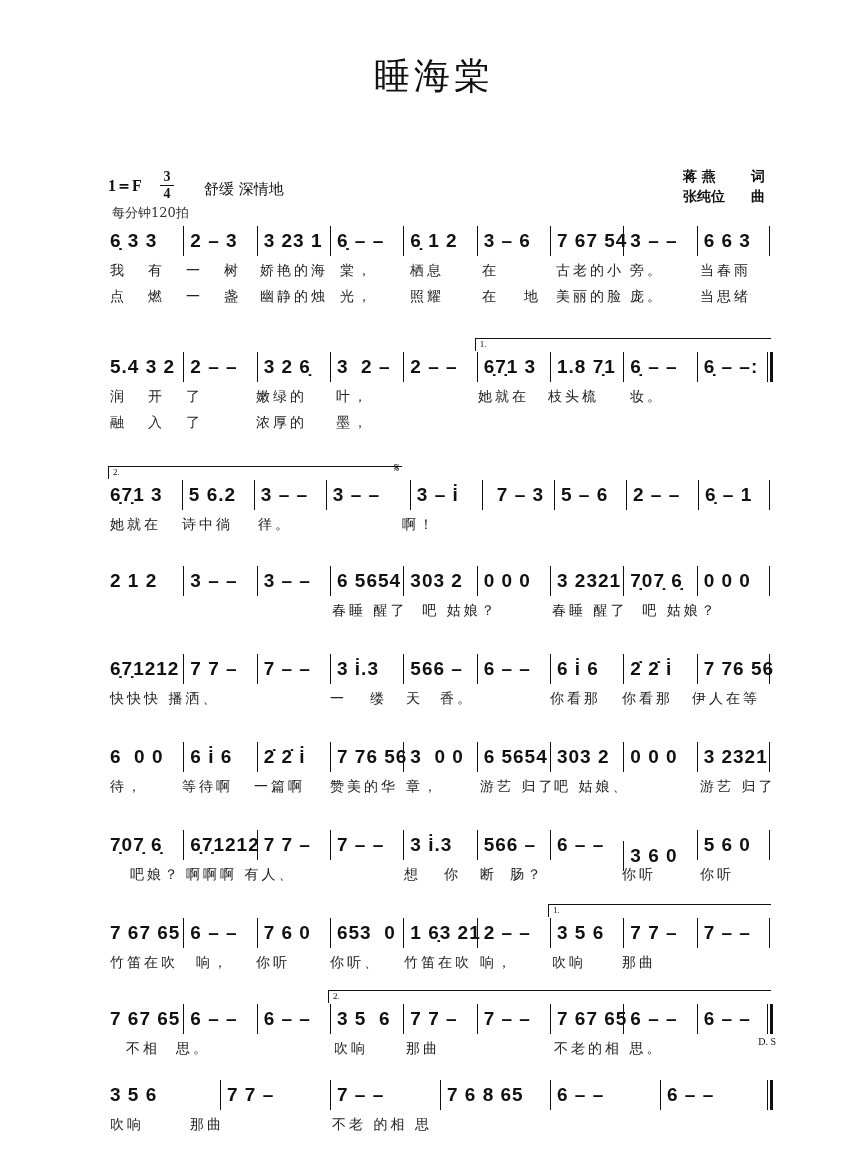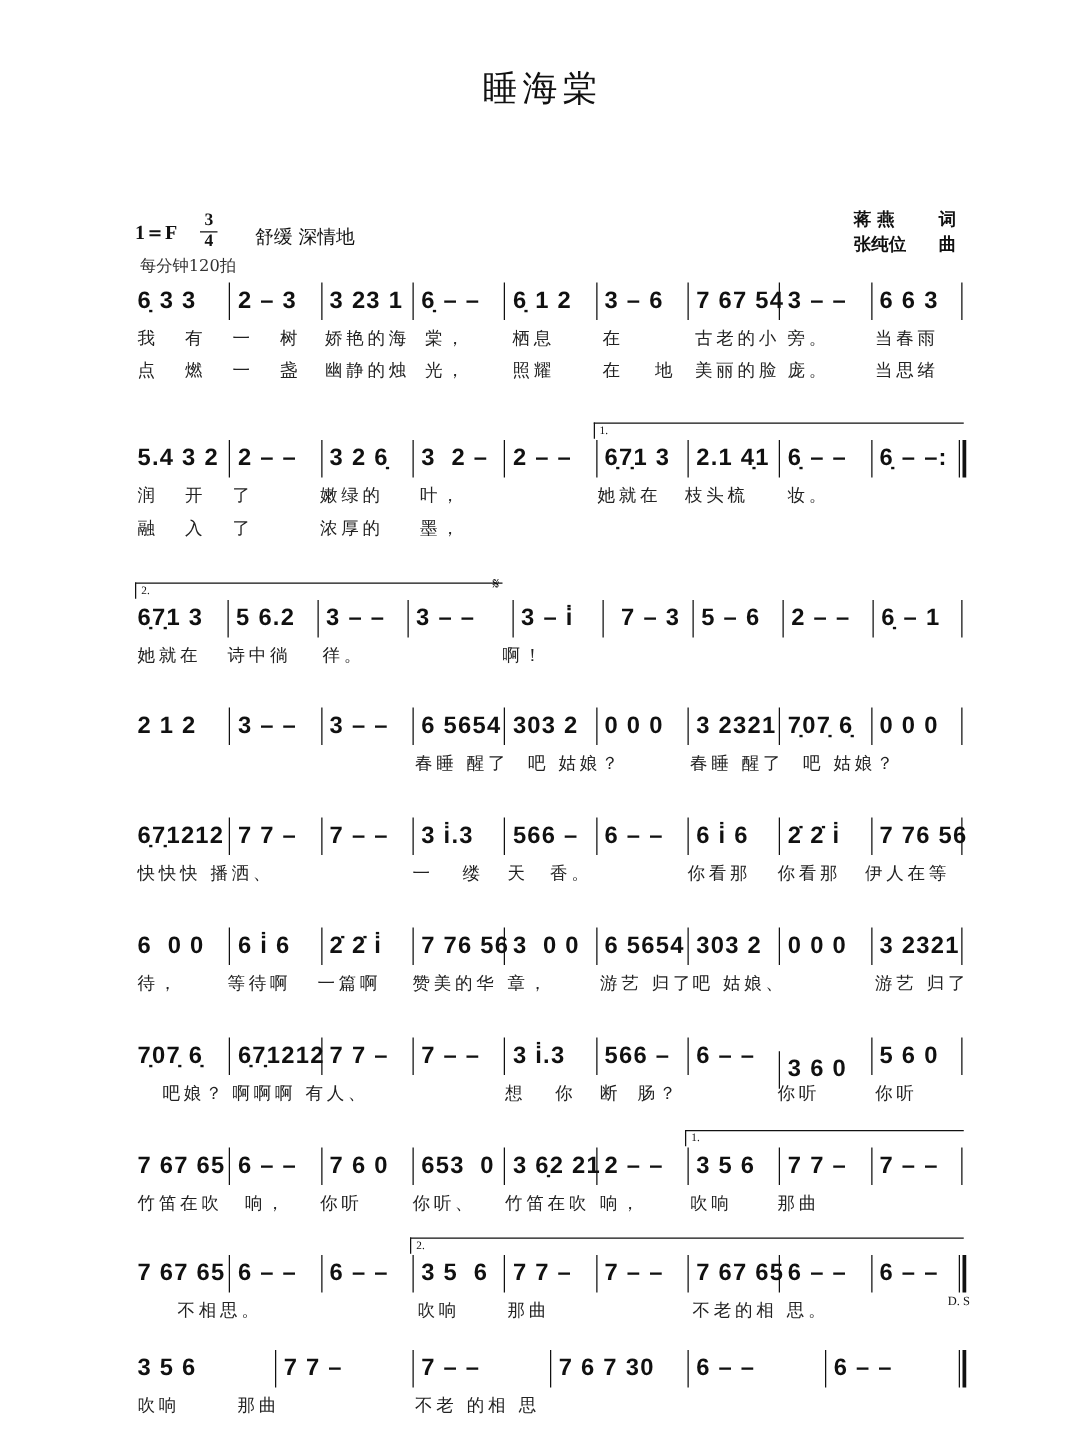--- a/index.html
+++ b/index.html
@@ -1,19 +1,19 @@
 <!DOCTYPE html>
 <html><head>
 <meta charset="utf-8">
 <style>
   html, body { margin:0; padding:0; background:#ffffff; }
   body { width:868px; height:1159px; position:relative; overflow:hidden;
          font-family:"DejaVu Sans","Liberation Sans",sans-serif; color:#111; }
   .title { position:absolute; left:0; right:0; top:52px; text-align:center;
-           font-family:Liberation Sans, sans-serif; font-size:28px; letter-spacing:4px; }
+           font-family:Liberation Sans, sans-serif; font-size:36px; letter-spacing:4px; }
   .key { position:absolute; left:108px; top:176px; font-family:"Liberation Serif",serif; font-size:16px; font-weight:bold; }
   .timesig { position:absolute; left:160px; top:170px; width:14px; text-align:center;
              font-family:"Liberation Serif",serif; font-weight:bold; font-size:14px; line-height:14px; }
   .timesig .line { border-top:1.5px solid #111; margin:1px 0; }
   .expr { position:absolute; left:204px; top:180px; font-size:15px; }
   .tempo { position:absolute; left:112px; top:204px; font-size:13px; color:#333;
            font-family:"DejaVu Serif","Liberation Serif",serif; }
   .credits { position:absolute; left:683px; top:166px; font-size:14px; font-weight:bold; line-height:20px; }
   .credits .r { display:flex; justify-content:space-between; width:82px; }
   .row { position:absolute; left:110px; width:660px; }
@@ -100,21 +100,21 @@
       </div>
     </div>
     <div class="row" style="top: 352px;">
       <div class="notes">
         <div class="m first" style="width: 73.3333px;">5.4 3 2</div>
         <div class="m bar" style="width: 73.3333px;">2 – –</div>
         <div class="m bar" style="width: 73.3333px;">3 2 6̣</div>
         <div class="m bar" style="width: 73.3333px;">3  2 –</div>
         <div class="m bar" style="width: 73.3333px;">2 – –</div>
         <div class="m bar" style="width: 73.3333px;">6̣7̣1 3</div>
-        <div class="m bar" style="width: 73.3333px;">2.1 4̣1</div>
+        <div class="m bar" style="width: 73.3333px;">1.8 7̣1</div>
         <div class="m bar" style="width: 73.3333px;">6̣ – –</div>
         <div class="m bar" style="width: 73.3333px;">6̣ – –:</div>
         <div class="endbar"></div>
       </div>
       <div class="volta" style="left: 364.667px; width: 295.333px; top: -14px;">
         <span class="n">1.</span>
       </div>
       <div class="lyr">
         <span style="left: 0px; top: 6px;">润</span>
         <span style="left: 38px; top: 6px;">开</span>
@@ -245,21 +245,21 @@
         <span style="left: 512px; top: 6px;">你听</span>
         <span style="left: 590px; top: 6px;">你听</span>
       </div>
     </div>
     <div class="row" style="top: 918px;">
       <div class="notes">
         <div class="m first" style="width: 73.3333px;">7 67 65</div>
         <div class="m bar" style="width: 73.3333px;">6 – –</div>
         <div class="m bar" style="width: 73.3333px;">7 6 0</div>
         <div class="m bar" style="width: 73.3333px;">653  0</div>
-        <div class="m bar" style="width: 73.3333px;">3 6̣2 21</div>
+        <div class="m bar" style="width: 73.3333px;">1 6̣3 21</div>
         <div class="m bar" style="width: 73.3333px;">2 – –</div>
         <div class="m bar" style="width: 73.3333px;">3 5 6</div>
         <div class="m bar" style="width: 73.3333px;">7 7 –</div>
         <div class="m bar" style="width: 73.3333px;">7 – –</div>
         <div class="m bar" style="position: absolute; right: 0px; top: 0px; width: 1px; padding: 0px;"></div>
       </div>
       <div class="volta" style="left: 438px; width: 222px; top: -14px;">
         <span class="n">1.</span>
       </div>
       <div class="lyr">
@@ -283,33 +283,33 @@
         <div class="m bar" style="width: 73.3333px;">7 – –</div>
         <div class="m bar" style="width: 73.3333px;">7 67 65</div>
         <div class="m bar" style="width: 73.3333px;">6 – –</div>
         <div class="m bar" style="width: 73.3333px;">6 – –</div>
         <div class="endbar"></div>
       </div>
       <div class="volta" style="left: 218px; width: 442px; top: -14px;">
         <span class="n">2.</span>
       </div>
       <div class="lyr">
-        <span style="left: 16px; top: 6px; margin-left: 16px;">不相</span>
+        <span style="left: 16px; top: 6px;">不相</span>
         <span style="left: 66px; top: 6px;">思。</span>
         <span style="left: 224px; top: 6px;">吹响</span>
         <span style="left: 296px; top: 6px;">那曲</span>
         <span style="left: 444px; top: 6px;">不老的相 思。</span>
       </div>
     </div>
     <div class="row" style="top: 1080px;">
       <div class="notes">
         <div class="m first" style="width: 110px;">3 5 6</div>
         <div class="m bar" style="width: 110px;">7 7 –</div>
         <div class="m bar" style="width: 110px;">7 – –</div>
-        <div class="m bar" style="width: 110px;">7 6 7 30</div>
+        <div class="m bar" style="width: 110px;">7 6 8 65</div>
         <div class="m bar" style="width: 110px;">6 – –</div>
         <div class="m bar" style="width: 110px;">6 – –</div>
         <div class="endbar"></div>
       </div>
       <div class="lyr">
         <span style="left: 0px; top: 6px;">吹响</span>
         <span style="left: 80px; top: 6px;">那曲</span>
         <span style="left: 222px; top: 6px;">不老 的相 思</span>
       </div>
     </div>

